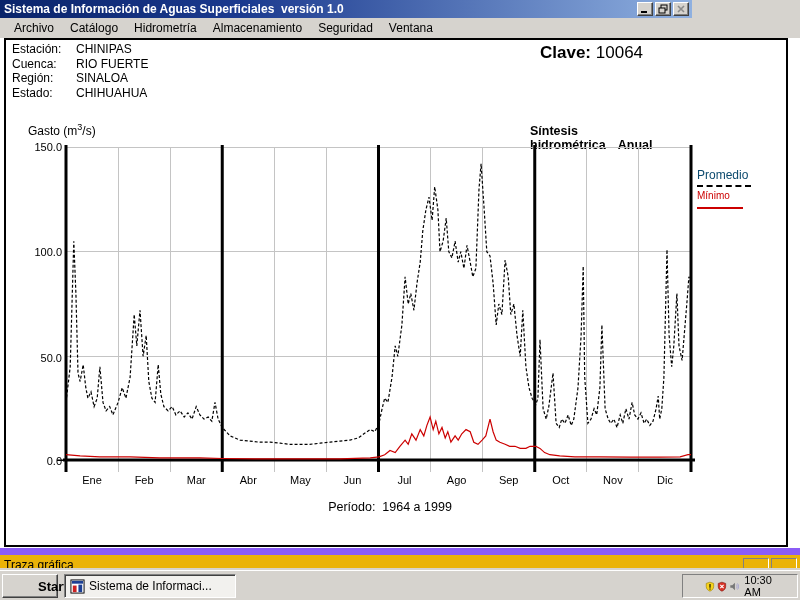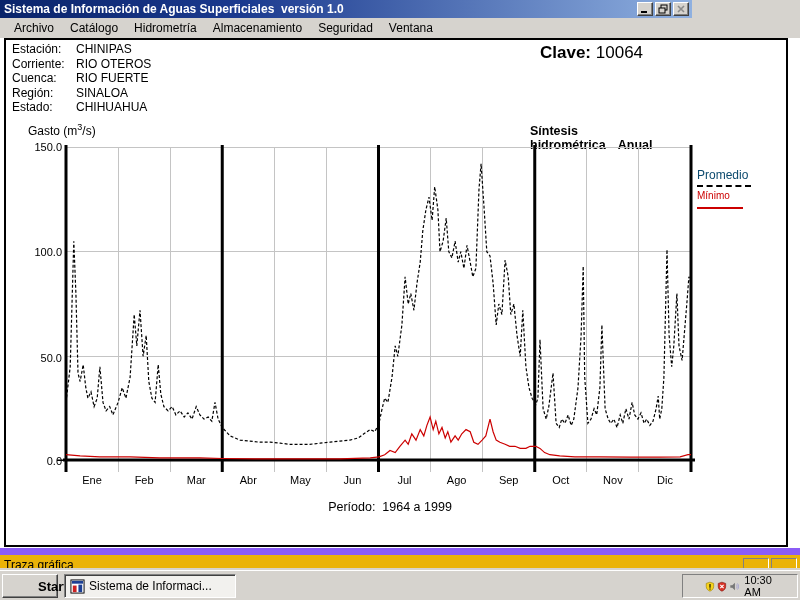--- a/index.html
+++ b/index.html
@@ -112,24 +112,20 @@
       <span class="menu-item">Ventana</span>
     </div>
 
   <div class="client-bg"></div>
   <div class="form"></div>
 
   <div class="station">
       <div class="row">
         <span class="lbl">Estación:</span>
         <span>CHINIPAS</span>
-      </div>
-      <div class="row">
-        <span class="lbl">Corriente:</span>
-        <span>RIO OTEROS</span>
       </div>
       <div class="row">
         <span class="lbl">Cuenca:</span>
         <span>RIO FUERTE</span>
       </div>
       <div class="row">
         <span class="lbl">Región:</span>
         <span>SINALOA</span>
       </div>
       <div class="row">

